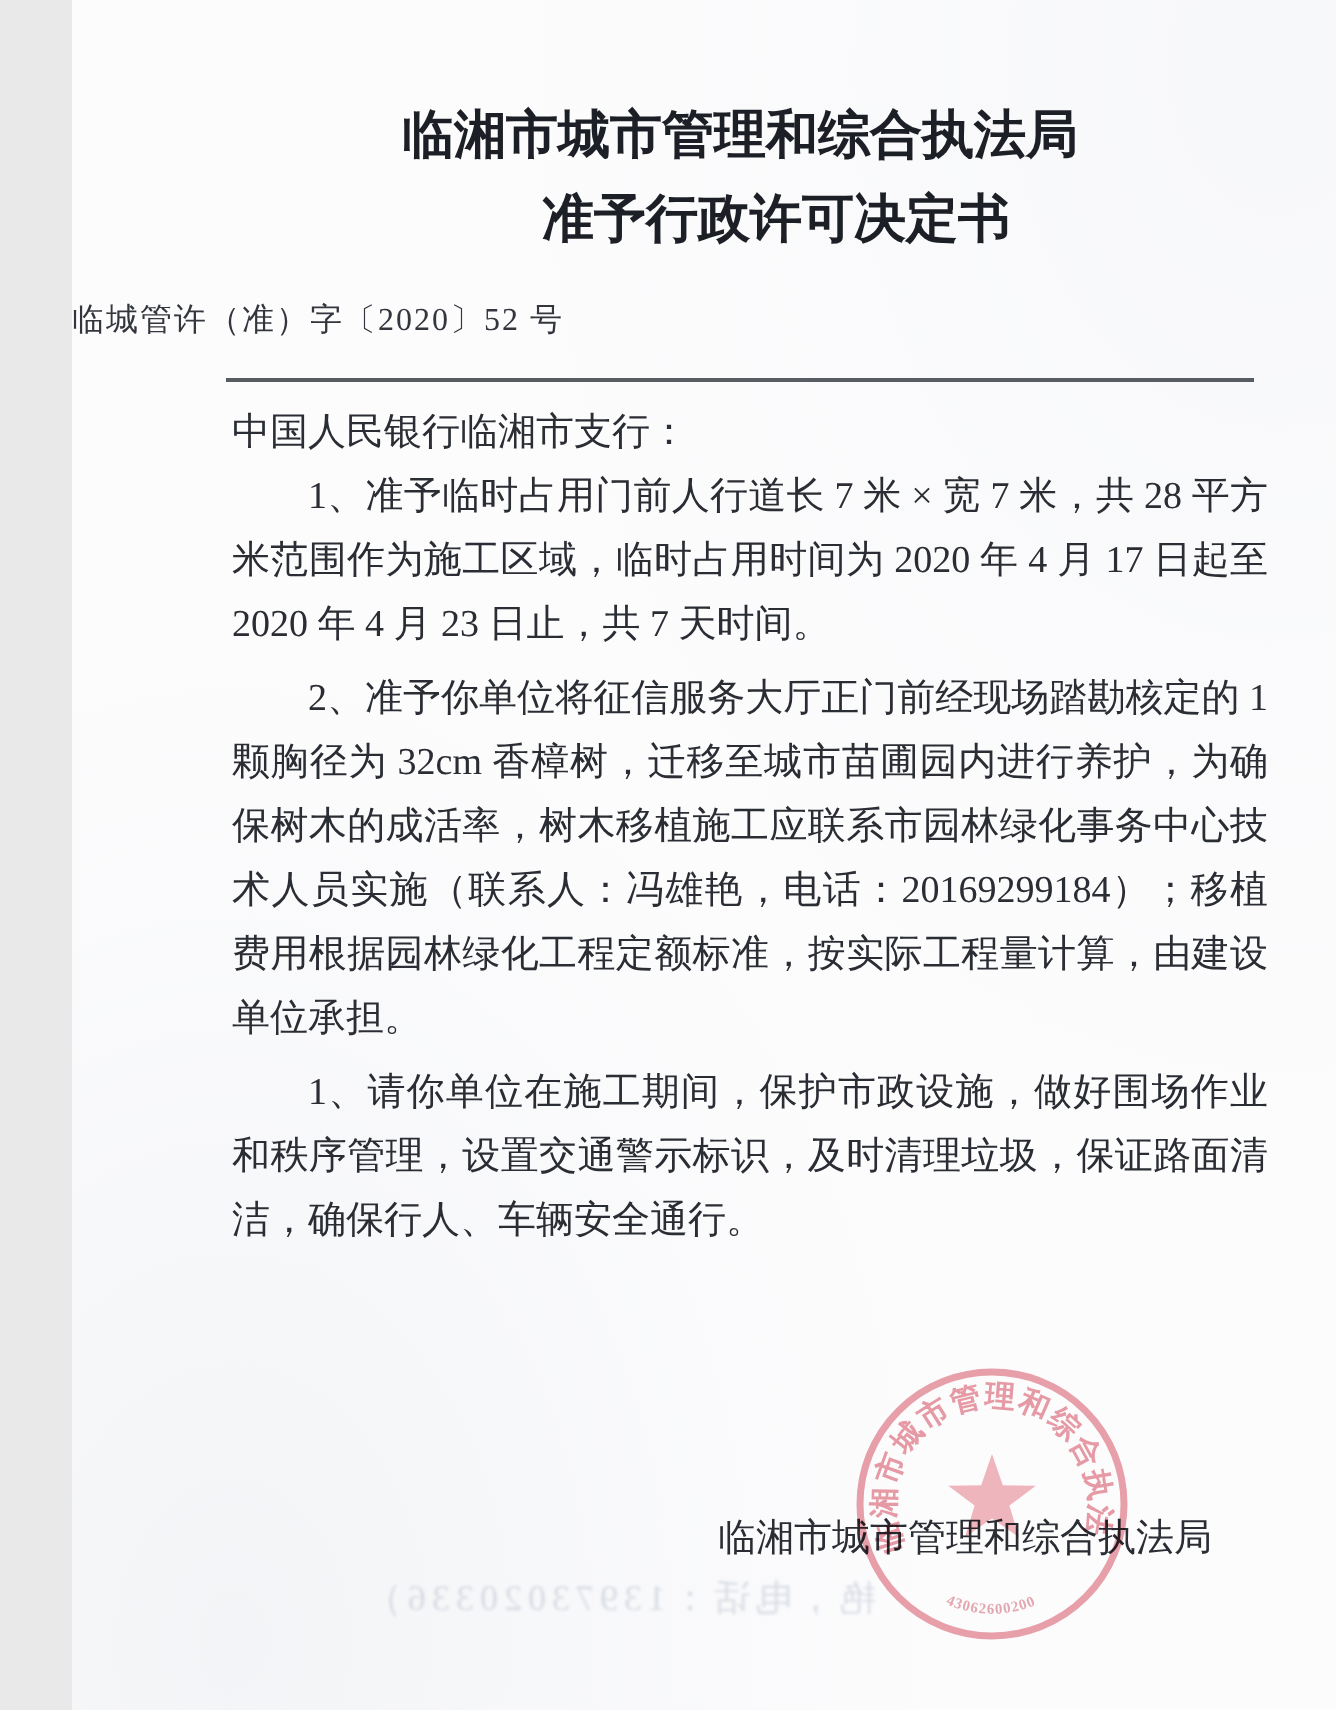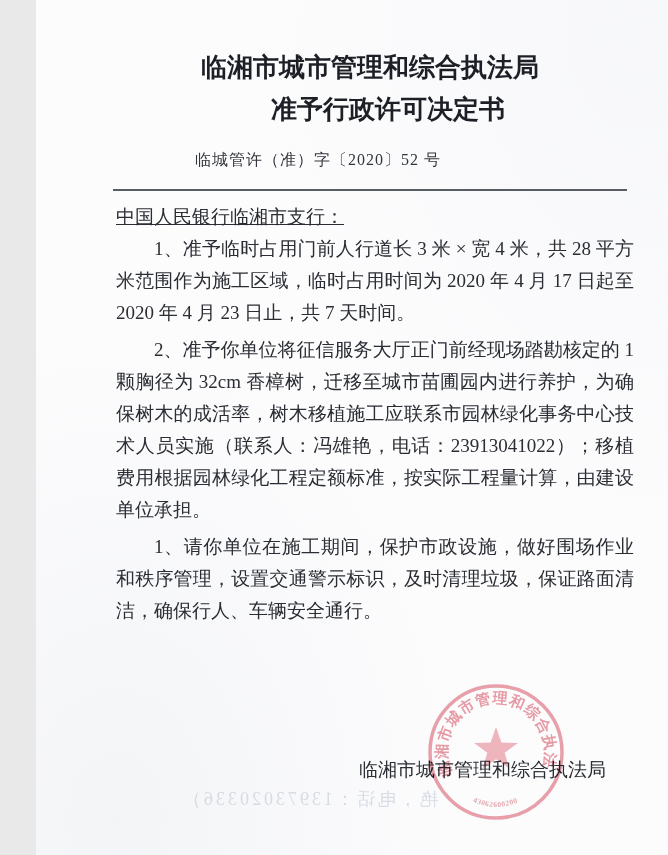--- a/index.html
+++ b/index.html
@@ -25,36 +25,35 @@
     font-size: 26px; font-weight: bold; color: #1c1f26;
     letter-spacing: 0px;
   }
   .title2 {
     position: absolute; top: 92px; left: 0; width: 668px;
     text-align: center;
     font-size: 26px; font-weight: bold; color: #1c1f26; padding-left: 18px;
   }
   .docnum {
     position: absolute; top: 150px; left: 0; width: 564px;
-    text-align: center;
     font-size: 16px; color: #33363d;
     letter-spacing: 1px;
   }
   .rule {
     position: absolute; top: 189px; left: 77px; width: 514px;
     height: 0; border-top: 2px solid #585d63;
   }
   .body-text {
     position: absolute; top: 201px; left: 80px; width: 518px;
     font-size: 19px; line-height: 32px;
     text-align: justify;
     color: #2a2d33;
   }
   .body-text p { margin: 0 0 5px 0; text-indent: 2em; }
-  .body-text p.recipient { text-indent: 0; margin-bottom: 0; text-decoration: underline; }
+  .body-text p.recipient { text-indent: 0; margin-bottom: 0; }
   .signature {
     position: absolute; top: 753px; right: 98px;
     text-align: center;
     font-size: 19px; line-height: 34px; color: #2a2d33;
   }
   .seal {
     position: absolute; left: 385px; top: 677px;
     width: 150px; height: 150px;
     mix-blend-mode: multiply;
     opacity: 0.92;
@@ -79,22 +78,22 @@
 
 <div class="page">
 
   <div class="title1">临湘市城市管理和综合执法局</div>
   <div class="title2">准予行政许可决定书</div>
   <div class="docnum">临城管许（准）字〔2020〕52 号</div>
   <div class="rule"></div>
 
   <div class="body-text">
     <p class="recipient">中国人民银行临湘市支行：</p>
-    <p>1、准予临时占用门前人行道长 3 米 × 宽 4 米，共 28 平方米范围作为施工区域，临时占用时间为 2020 年 4 月 17 日起至 2020 年 4 月 23 日止，共 7 天时间。</p>
-    <p>2、准予你单位将征信服务大厅正门前经现场踏勘核定的 1 颗胸径为 32cm 香樟树，迁移至城市苗圃园内进行养护，为确保树木的成活率，树木移植施工应联系市园林绿化事务中心技术人员实施（联系人：冯雄艳，电话：23913041022）；移植费用根据园林绿化工程定额标准，按实际工程量计算，由建设单位承担。</p>
+    <p>1、准予临时占用门前人行道长 7 米 × 宽 7 米，共 28 平方米范围作为施工区域，临时占用时间为 2020 年 4 月 17 日起至 2020 年 4 月 23 日止，共 7 天时间。</p>
+    <p>2、准予你单位将征信服务大厅正门前经现场踏勘核定的 1 颗胸径为 32cm 香樟树，迁移至城市苗圃园内进行养护，为确保树木的成活率，树木移植施工应联系市园林绿化事务中心技术人员实施（联系人：冯雄艳，电话：20169299184）；移植费用根据园林绿化工程定额标准，按实际工程量计算，由建设单位承担。</p>
     <p>1、请你单位在施工期间，保护市政设施，做好围场作业和秩序管理，设置交通警示标识，及时清理垃圾，保证路面清洁，确保行人、车辆安全通行。</p>
   </div>
 
   <div class="signature">
     <div>临湘市城市管理和综合执法局</div>
   </div>
 
   <svg class="seal" viewBox="0 0 150 150" aria-hidden="true">
     <defs>
       <path id="sealArc" d="M 31.3 97.2 A 49 49 0 1 1 118.7 97.2" fill="none"></path>

